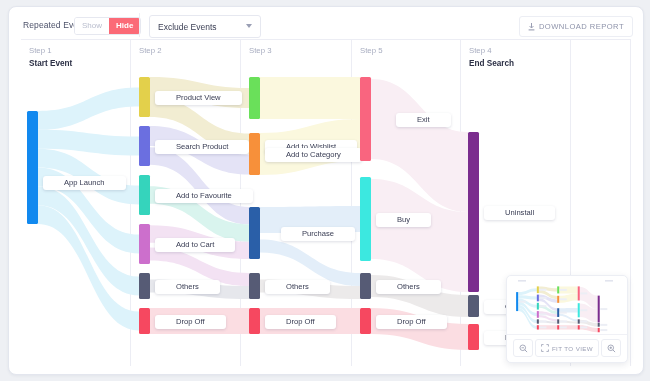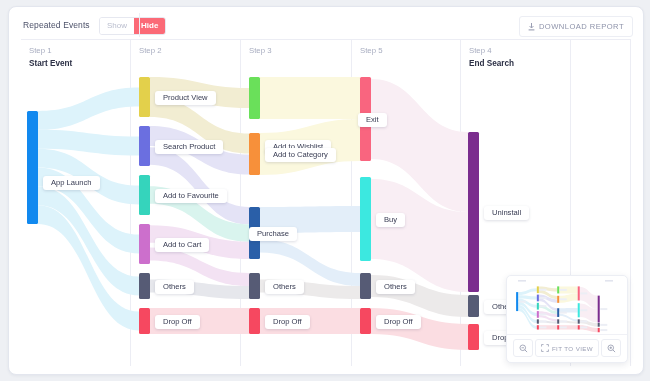--- a/index.html
+++ b/index.html
@@ -4,21 +4,21 @@
 <style>
   html,body{margin:0;padding:0;background:#eef0f4;}
   body{font-family:"Liberation Sans","DejaVu Sans",sans-serif;-webkit-font-smoothing:antialiased;}
   .page{width:650px;height:381px;position:relative;background:#eef0f4;overflow:hidden;}
   .card{position:absolute;left:8px;top:6px;width:634px;height:367px;background:#ffffff;
         border:1px solid #e3e6ee;border-radius:8px;box-shadow:0 1px 3px rgba(40,45,80,.06);overflow:hidden;}
 
   
   .toolbar{position:absolute;left:0;top:0;width:634px;height:38px;}
   .tb-label{position:absolute;left:14px;top:13px;font-size:8.5px;color:#4c5169;letter-spacing:.1px;}
-  .seg{position:absolute;left:90px;top:10px;height:16px;display:flex;border:1px solid #e6e8f0;border-radius:3px;overflow:hidden;align-items:flex-end;}
+  .seg{position:absolute;left:65px;top:10px;height:16px;display:flex;border:1px solid #e6e8f0;border-radius:3px;overflow:hidden;align-items:flex-end;}
   .seg div{font-size:8px;line-height:16px;padding:0 7px;color:#b9bdcd;background:#fff;cursor:pointer;}
   .seg div.on{background:#fb6a77;color:#fff;font-weight:bold;}
   .vdiv{position:absolute;left:130px;top:6px;width:1px;height:24px;background:#edeff5;}
   .sel{position:absolute;left:140px;top:8px;width:110px;height:21px;border:1px solid #e6e8f0;border-radius:3px;background:#fff;cursor:pointer;}
   .sel .txt{position:absolute;left:8px;top:6px;font-size:8.5px;color:#3d4156;}
   .sel .car{position:absolute;right:8px;top:8px;width:0;height:0;border-left:3.2px solid transparent;border-right:3.2px solid transparent;border-top:4px solid #9a9fb4;}
   .dl{position:absolute;right:10px;top:9px;height:19px;display:flex;align-items:center;gap:4px;padding:0 8px;
       border:1px solid #eceef4;border-radius:3px;background:#fff;cursor:pointer;}
   .dl .lb{font-size:7.6px;color:#8e93aa;letter-spacing:.45px;}
 
@@ -27,21 +27,21 @@
   .col{position:absolute;top:0;height:327px;border-right:1px solid #ecedf4;box-sizing:border-box;}
   .col .step{position:absolute;left:8px;top:7px;font-size:7.8px;color:#a8adc0;}
   .col .ev{position:absolute;left:8px;top:20px;font-size:8.2px;color:#2b2f45;font-weight:bold;}
   .colline{position:absolute;top:32px;height:1px;background:#ecedf4;left:12px;width:610px;}
 
   
   .sank{position:absolute;left:12px;top:32px;width:610px;height:327px;overflow:hidden;}
   .sank svg{display:block;}
   .node{position:absolute;border-radius:1.5px;}
   .nlab{position:absolute;background:#fff;border-radius:3px;box-shadow:0 1px 3px rgba(45,50,85,.16);
-        font-size:7.6px;color:#373b52;padding:3px 8px;white-space:nowrap;line-height:1;}
+        font-size:7.6px;color:#373b52;padding:3px 21px;white-space:nowrap;line-height:1;}
 
   
   .mini{position:absolute;left:497px;top:268px;width:120px;height:86px;background:#fff;border:1px solid #eceef4;
         border-radius:5px;box-shadow:0 2px 6px rgba(40,45,80,.10);overflow:hidden;}
   .mini .canvas{position:absolute;left:0;top:0;width:120px;height:58px;}
   .mini .bar{position:absolute;top:58px;left:0;width:120px;height:27px;border-top:1px solid #f0f1f6;display:flex;align-items:center;justify-content:space-between;padding:0 6px;box-sizing:border-box;}
   .mbtn{width:18px;height:16px;border:1px solid #eceef4;border-radius:3px;display:flex;align-items:center;justify-content:center;background:#fff;cursor:pointer;}
   .fitb{height:16px;border:1px solid #eceef4;border-radius:3px;display:flex;align-items:center;gap:3px;padding:0 5px;background:#fff;cursor:pointer;}
   .fitb .lb{font-size:6.2px;color:#9a9fb4;letter-spacing:.4px;}
 </style>
@@ -51,20 +51,24 @@
 <div class="page">
   <div class="card">
 
     <div class="toolbar">
       <div class="tb-label">Repeated Events</div>
       <div class="seg">
         <div>Show</div>
         <div class="on">Hide</div>
       </div>
       <div class="vdiv"></div>
+      <div class="sel">
+        <div class="txt">Exclude Events</div>
+        <div class="car"></div>
+      </div>
       <div class="dl">
         <svg width="7" height="8" viewBox="0 0 7 8">
           <path d="M3.5 0 L3.5 4.6 M1.6 3.1 L3.5 5 L5.4 3.1" stroke="#8e93aa" stroke-width="0.9" fill="none"></path>
           <rect x="0.6" y="6.4" width="5.8" height="1" fill="#8e93aa"></rect>
         </svg>
         <span class="lb">DOWNLOAD REPORT</span>
       </div>
     </div>
 
     <div class="grid"></div>
@@ -137,27 +141,27 @@
           <div class="nlab" style="left: 134px; top: 199px;">Add to Cart</div>
           <div class="node" style="left: 118px; top: 234px; width: 11px; height: 26px; background: rgb(86, 91, 117);"></div>
           <div class="nlab" style="left: 134px; top: 241px;">Others</div>
           <div class="node" style="left: 118px; top: 269px; width: 11px; height: 26px; background: rgb(246, 72, 96);"></div>
           <div class="nlab" style="left: 134px; top: 276px;">Drop Off</div>
           <div class="node" style="left: 228px; top: 38px; width: 11px; height: 42px; background: rgb(106, 224, 90);"></div>
           <div class="nlab" style="left: 244px; top: 53px; margin-top: 48px;">Add to Wishlist</div>
           <div class="node" style="left: 228px; top: 94px; width: 11px; height: 42px; background: rgb(247, 144, 58);"></div>
           <div class="nlab" style="left: 244px; top: 109px;">Add to Category</div>
           <div class="node" style="left: 228px; top: 168px; width: 11px; height: 52px; background: rgb(42, 95, 168);"></div>
-          <div class="nlab" style="left: 228px; top: 188px;">Purchase</div>
+          <div class="nlab" style="left: 260px; top: 188px;">Purchase</div>
           <div class="node" style="left: 228px; top: 234px; width: 11px; height: 26px; background: rgb(86, 91, 117);"></div>
           <div class="nlab" style="left: 244px; top: 241px;">Others</div>
           <div class="node" style="left: 228px; top: 269px; width: 11px; height: 26px; background: rgb(246, 72, 96);"></div>
           <div class="nlab" style="left: 244px; top: 276px;">Drop Off</div>
           <div class="node" style="left: 339px; top: 38px; width: 11px; height: 84px; background: rgb(249, 101, 127);"></div>
-          <div class="nlab" style="left: 337px; top: 74px;">Exit</div>
+          <div class="nlab" style="left: 375px; top: 74px;">Exit</div>
           <div class="node" style="left: 339px; top: 138px; width: 11px; height: 84px; background: rgb(60, 232, 224);"></div>
           <div class="nlab" style="left: 355px; top: 174px;">Buy</div>
           <div class="node" style="left: 339px; top: 234px; width: 11px; height: 26px; background: rgb(86, 91, 117);"></div>
           <div class="nlab" style="left: 355px; top: 241px;">Others</div>
           <div class="node" style="left: 339px; top: 269px; width: 11px; height: 26px; background: rgb(246, 72, 96);"></div>
           <div class="nlab" style="left: 355px; top: 276px;">Drop Off</div>
           <div class="node" style="left: 447px; top: 93px; width: 11px; height: 160px; background: rgb(123, 45, 142);"></div>
           <div class="nlab" style="left: 463px; top: 167px;">Uninstall</div>
           <div class="node" style="left: 447px; top: 256px; width: 11px; height: 22px; background: rgb(86, 91, 117);"></div>
           <div class="nlab" style="left: 463px; top: 261px;">Others</div>

